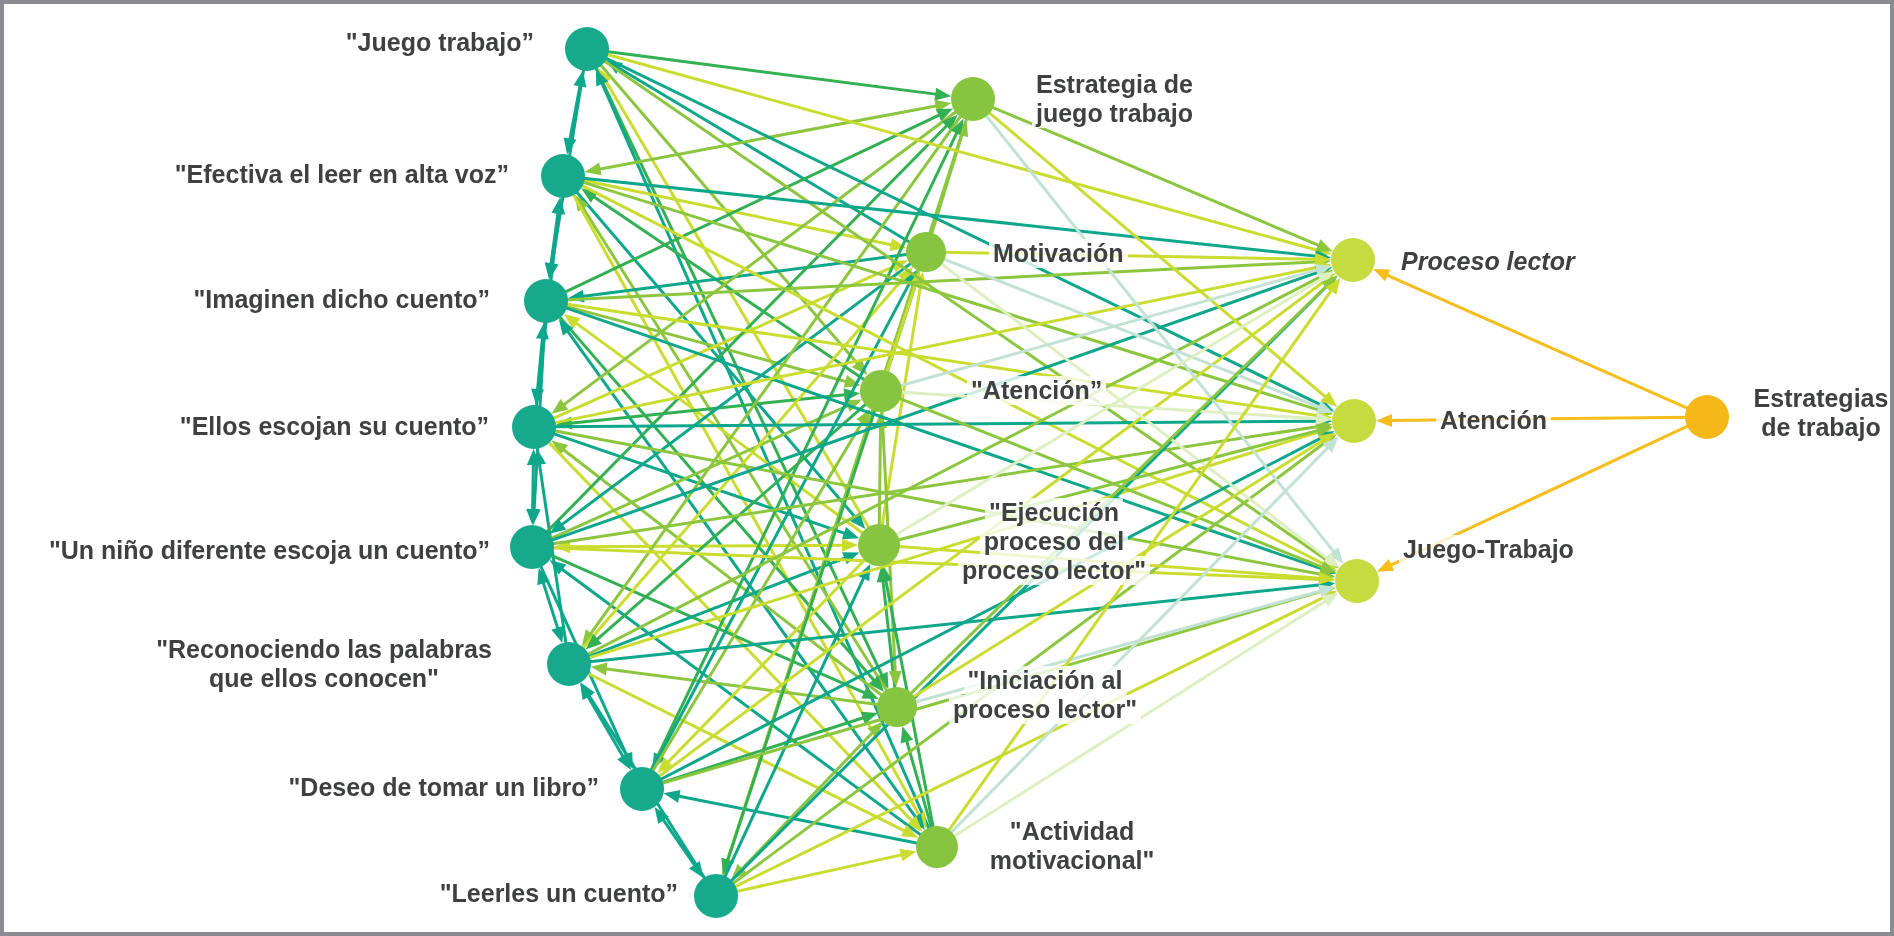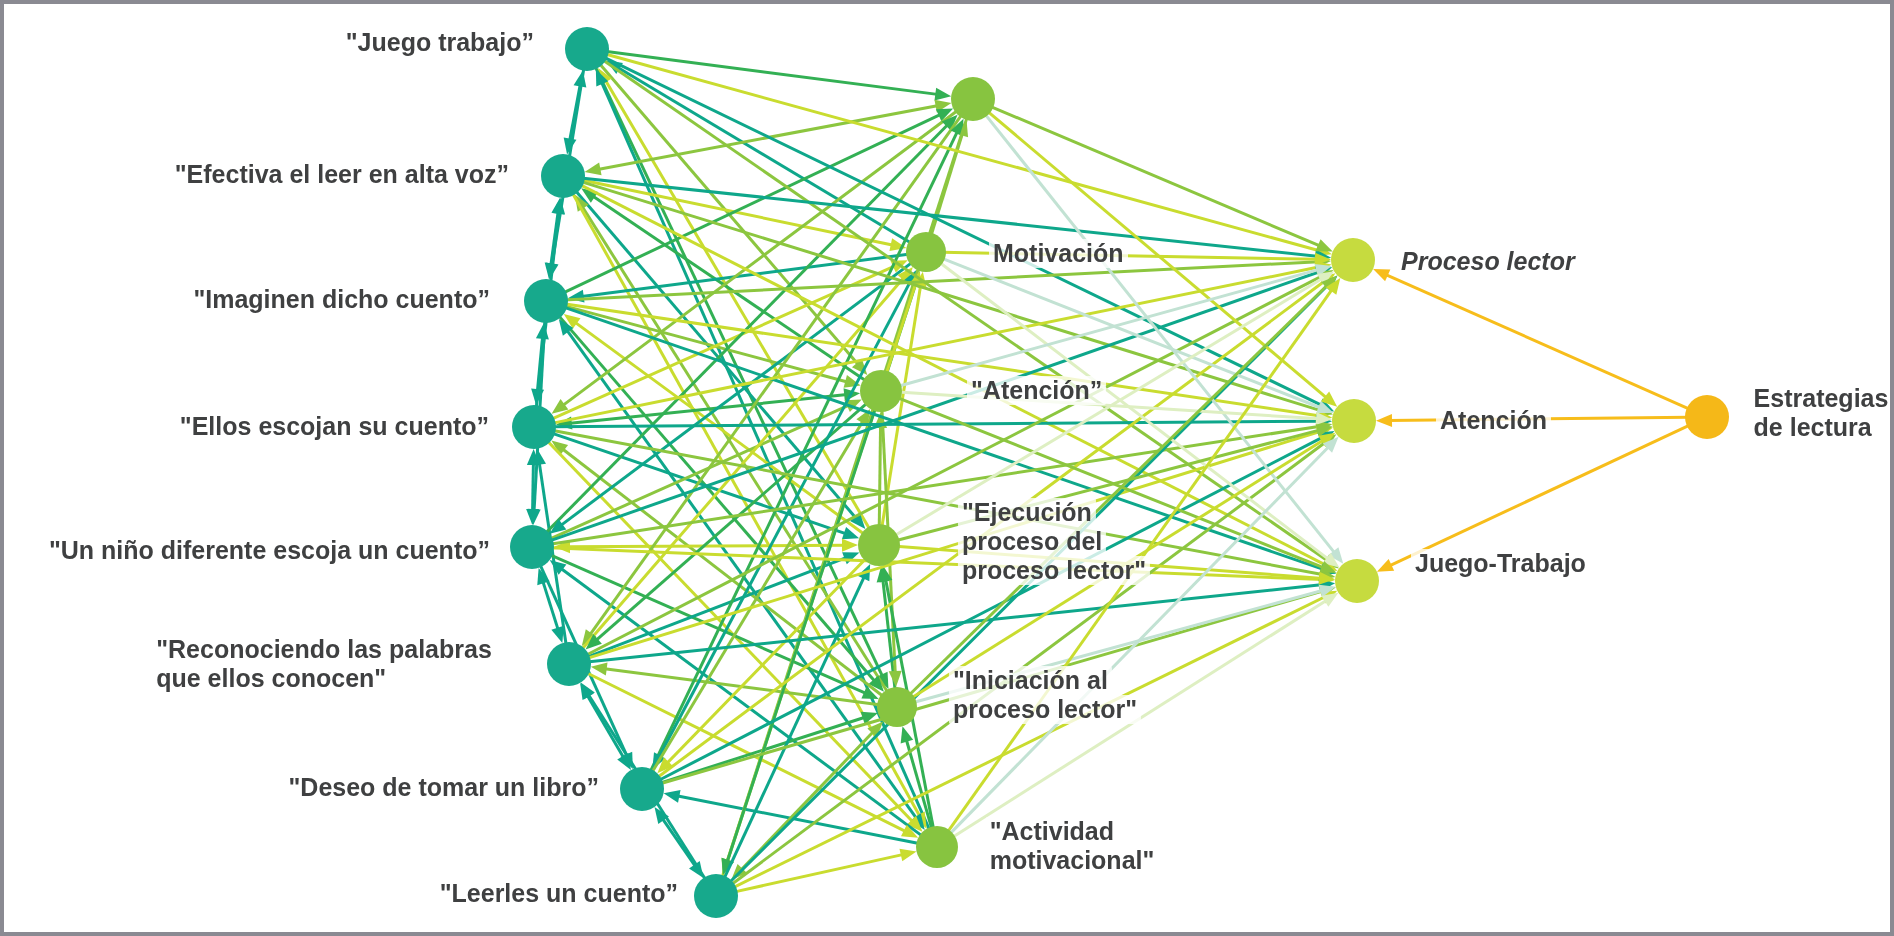--- a/index.html
+++ b/index.html
@@ -9,21 +9,21 @@
     font-family:"Liberation Sans",sans-serif;
   }
   #graph-svg{position:absolute;left:0;top:0;}
   #labels{position:absolute;left:0;top:0;width:100%;height:100%;}
   .nlabel{
     position:absolute;color:#3F4041;font-weight:bold;font-size:25px;
     line-height:29px;white-space:nowrap;
   }
   .nlabel.align-right{text-align:right;}
   .nlabel.align-left{text-align:left;}
-  .nlabel.align-center{text-align:left;transform:translateX(-50%);}
+  .nlabel.align-center{text-align:center;transform:translateX(-50%);}
   .nlabel .ln{display:block;}
   .nlabel .ln span{
     display:inline-block;background:rgba(255,255,255,0.78);
     padding:0 4px;border-radius:2px;
   }
 </style>
 </head>
 <body>
 
 <div class="frame">
@@ -535,20 +535,24 @@
       <div class="nlabel align-center" style="top: 631px; left: 320px;">
         <div class="ln"><span>"Reconociendo las palabras</span></div>
         <div class="ln"><span>que ellos conocen"</span></div>
       </div>
       <div class="nlabel align-right" style="top: 768.5px; right: 1287px;">
         <div class="ln"><span>"Deseo de tomar un libro”</span></div>
       </div>
       <div class="nlabel align-right" style="top: 874.5px; right: 1208px;">
         <div class="ln"><span>"Leerles un cuento”</span></div>
       </div>
+      <div class="nlabel align-left" style="top: 66px; left: 1028px;">
+        <div class="ln"><span>Estrategia de</span></div>
+        <div class="ln"><span>juego trabajo</span></div>
+      </div>
       <div class="nlabel align-left" style="top: 235px; left: 985px;">
         <div class="ln"><span>Motivación</span></div>
       </div>
       <div class="nlabel align-left" style="top: 371.5px; left: 963px;">
         <div class="ln"><span>"Atención”</span></div>
       </div>
       <div class="nlabel align-center" style="top: 493.5px; left: 1050px;">
         <div class="ln"><span>"Ejecución</span></div>
         <div class="ln"><span>proceso del</span></div>
         <div class="ln"><span>proceso lector"</span></div>
@@ -560,21 +564,21 @@
       <div class="nlabel align-center" style="top: 813px; left: 1068px;">
         <div class="ln"><span>"Actividad</span></div>
         <div class="ln"><span>motivacional"</span></div>
       </div>
       <div class="nlabel align-left" style="top: 242.5px; left: 1393px; font-style: italic;">
         <div class="ln"><span>Proceso lector</span></div>
       </div>
       <div class="nlabel align-left" style="top: 401.5px; left: 1432px;">
         <div class="ln"><span>Atención</span></div>
       </div>
-      <div class="nlabel align-left" style="top: 545px; left: 1395px; margin-left: 12px;">
+      <div class="nlabel align-left" style="top: 531px; left: 1395px;">
         <div class="ln"><span>Juego-Trabajo</span></div>
       </div>
       <div class="nlabel align-center" style="top: 380px; left: 1817px;">
         <div class="ln"><span>Estrategias</span></div>
-        <div class="ln"><span>de lectura</span></div>
+        <div class="ln"><span>de trabajo</span></div>
       </div>
     </div>
 </div>
 
 </body></html>

